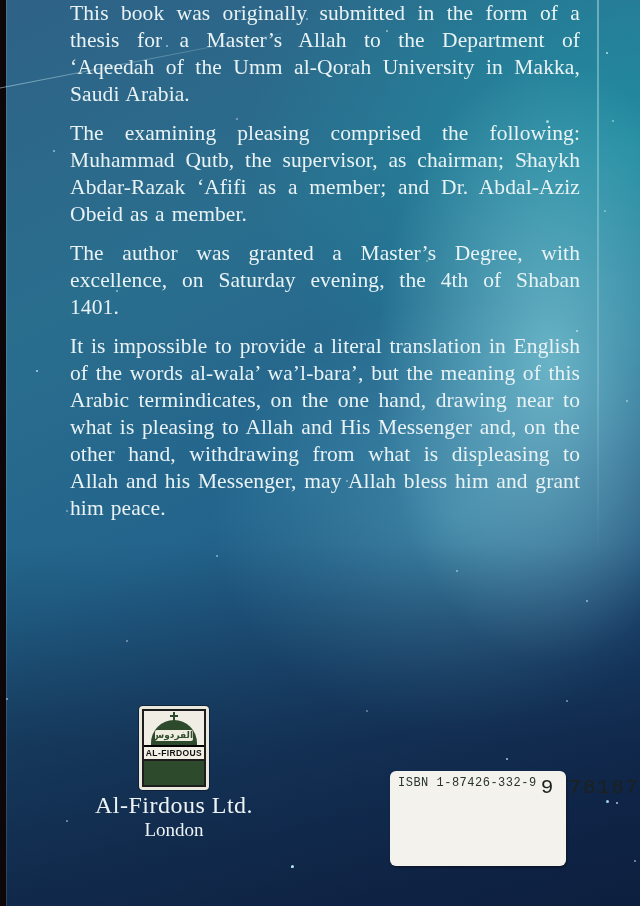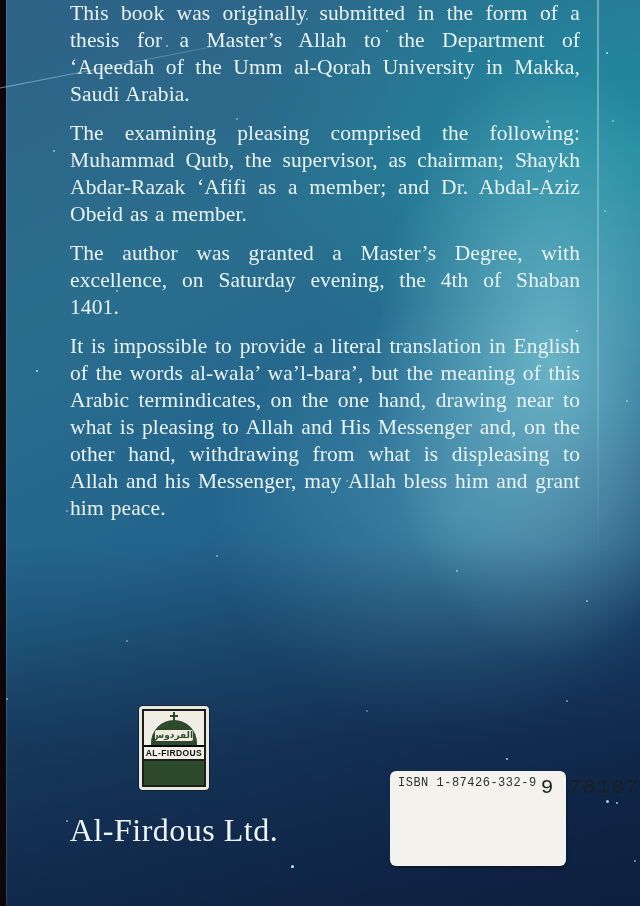--- a/index.html
+++ b/index.html
@@ -89,21 +89,21 @@
     width:38px;height:11px;background:#efeddf;border-radius:2px;
     font-family:"DejaVu Sans",sans-serif;font-size:9px;line-height:11px;
     color:#2e4a2c;text-align:center;font-weight:bold;
   }
   .logo-band{
     height:12px;border-top:2px solid #000000;border-bottom:2px solid #1d1d1d;
     font-family:"Liberation Sans",sans-serif;font-size:8.5px;font-weight:bold;
     line-height:12px;color:#111;text-align:center;letter-spacing:0.4px;background:#f2f0e6;
   }
   .logo-green{flex:1;background:#2e4a2c;}
-  .pub-name{font-size:32px;margin-top:22px;letter-spacing:0.5px;}
+  .pub-name{font-size:24px;margin-top:2px;letter-spacing:0.5px;}
   .pub-city{font-size:19px;margin-top:0;}
   
   .barcode{
     position:absolute;left:384px;top:771px;width:176px;height:95px;
     background:#f3f2ec;border-radius:6px;box-shadow:1px 2px 3px rgba(0,0,0,0.35);
     display:flex;flex-direction:row;box-sizing:border-box;padding:5px 8px 4px;
   }
   .isbn-line{
     font-family:"Liberation Mono","DejaVu Sans Mono",monospace;
     font-size:12px;color:#28332d;text-align:center;letter-spacing:0.5px;white-space:nowrap;
@@ -144,20 +144,21 @@
         <div class="logo-top">
           <div class="spire"></div>
           <div class="dome"></div>
           <div class="arabic-band" dir="rtl">الفردوس</div>
         </div>
         <div class="logo-band">AL-FIRDOUS</div>
         <div class="logo-green"></div>
       </div>
     </div>
     <div class="pub-name">Al-Firdous Ltd.</div>
+    <div class="pub-city">London</div>
   </div>
 
   <div class="barcode">
     <div class="isbn-line">ISBN 1-87426-332-9</div>
     <div class="bars"></div>
     <div class="ean">9 781874 263388</div>
   </div>
 </div>
 
 </body></html>

